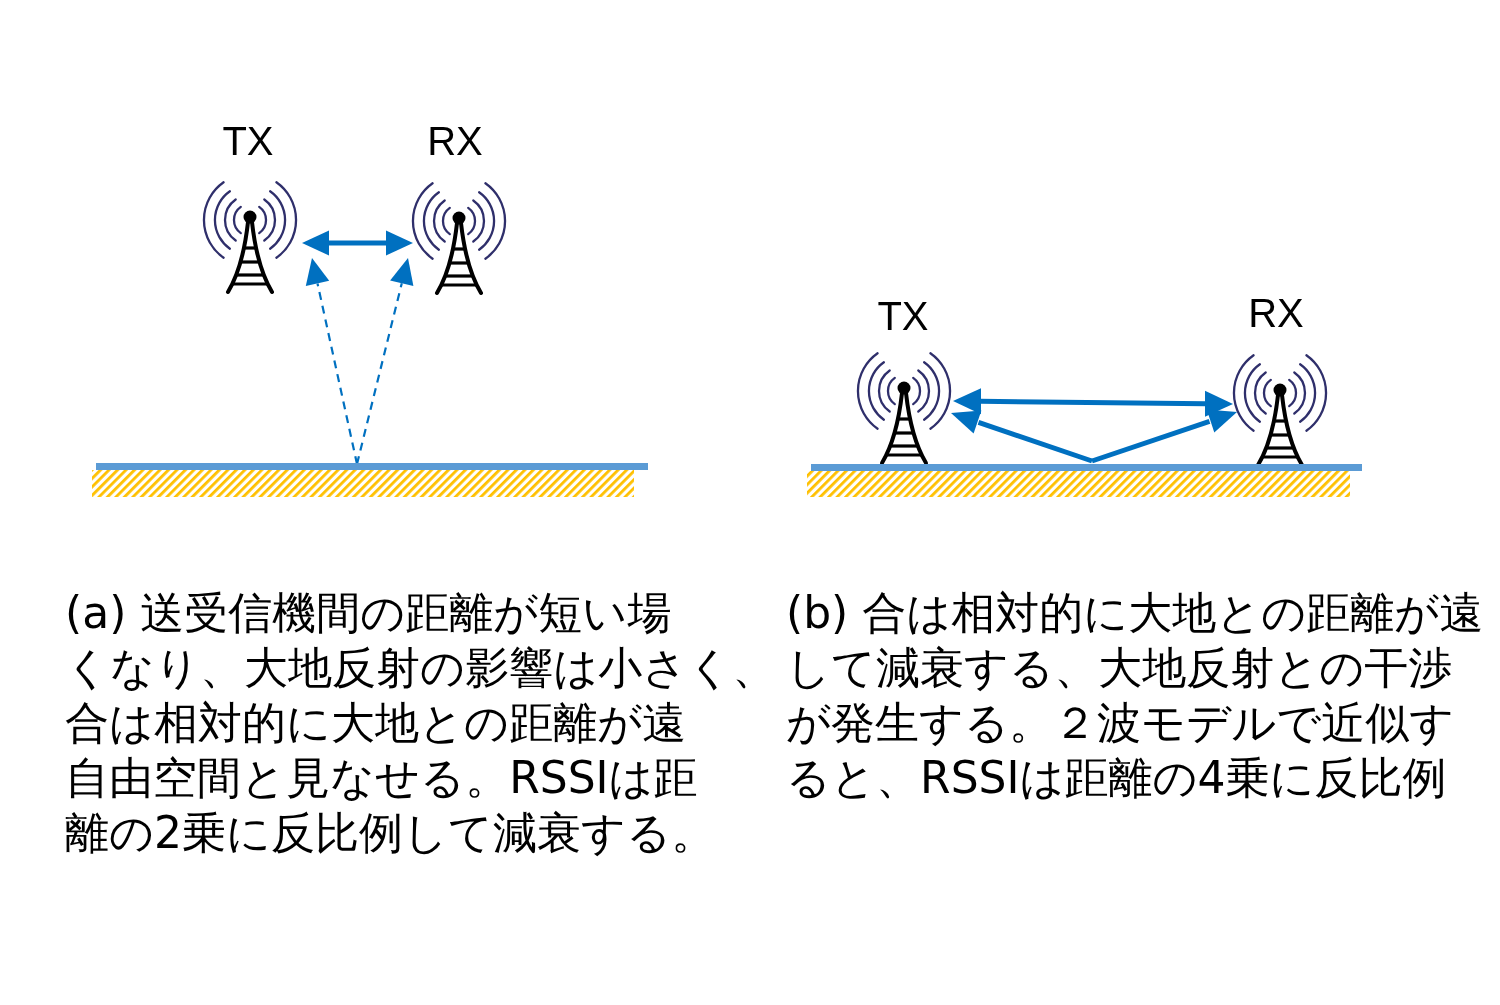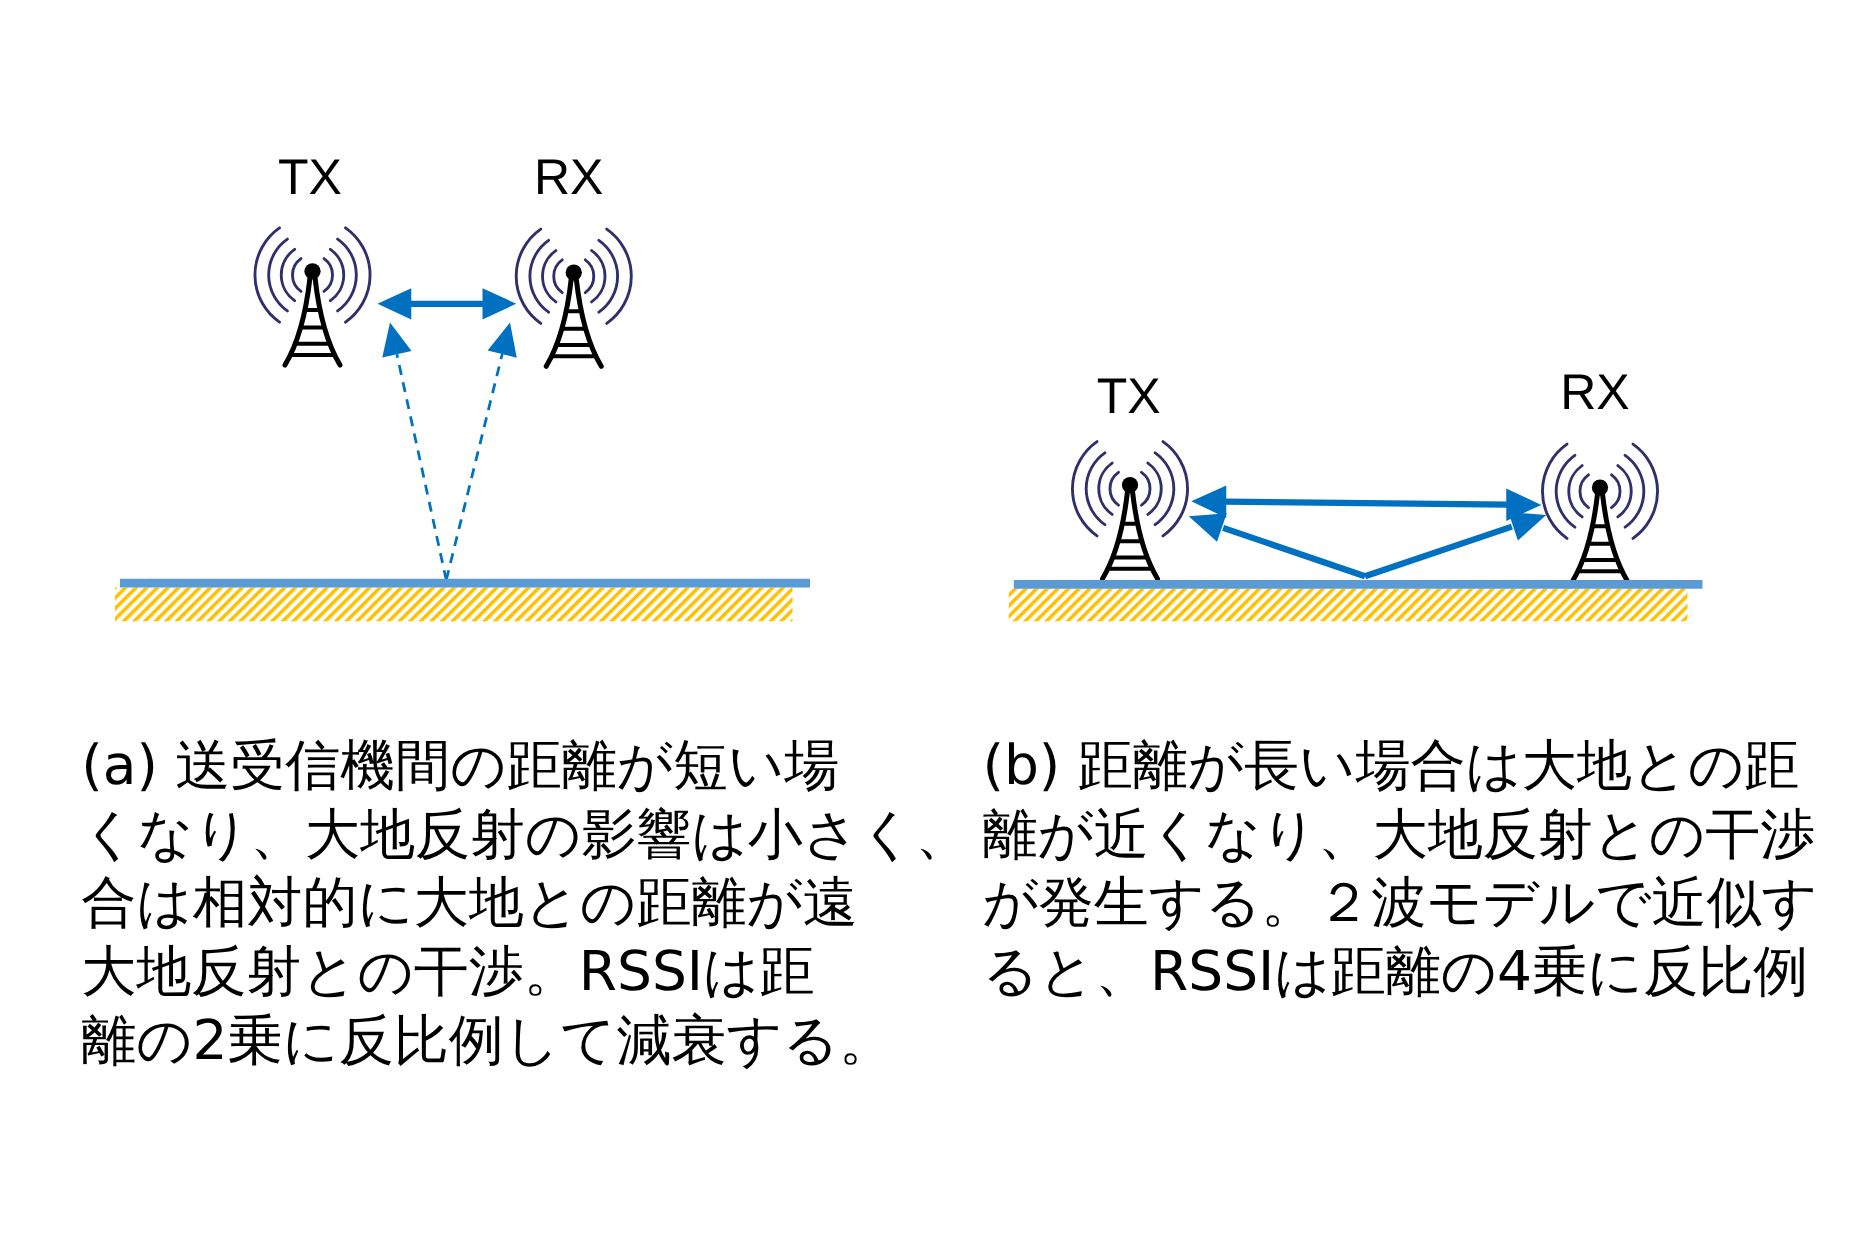--- a/index.html
+++ b/index.html
@@ -138,22 +138,22 @@
       <line class="arrow-line" x1="1092" y1="461" x2="1209.5" y2="421.3"></line>
       <polygon class="arrow-head" points="1237,412 1214.3,432.4 1206.7,409.6"></polygon>
     </g>
   </g>
 </svg>
 
 <div id="caption-a" class="caption">
   <div class="caption-line">(a) 送受信機間の距離が短い場</div>
   <div class="caption-line">くなり、大地反射の影響は小さく、</div>
   <div class="caption-line">合は相対的に大地との距離が遠</div>
-  <div class="caption-line">大地反射との干渉。RSSIは距</div>
+  <div class="caption-line">自由空間と見なせる。RSSIは距</div>
   <div class="caption-line">離の2乗に反比例して減衰する。</div>
 </div>
 
 <div id="caption-b" class="caption">
-  <div class="caption-line">(b) 距離が長い場合は大地との距</div>
-  <div class="caption-line">離が近くなり、大地反射との干渉</div>
+  <div class="caption-line">(b) 合は相対的に大地との距離が遠</div>
+  <div class="caption-line">して減衰する、大地反射との干渉</div>
   <div class="caption-line">が発生する。２波モデルで近似す</div>
   <div class="caption-line">ると、RSSIは距離の4乗に反比例</div>
 </div>
 
 </body></html>

